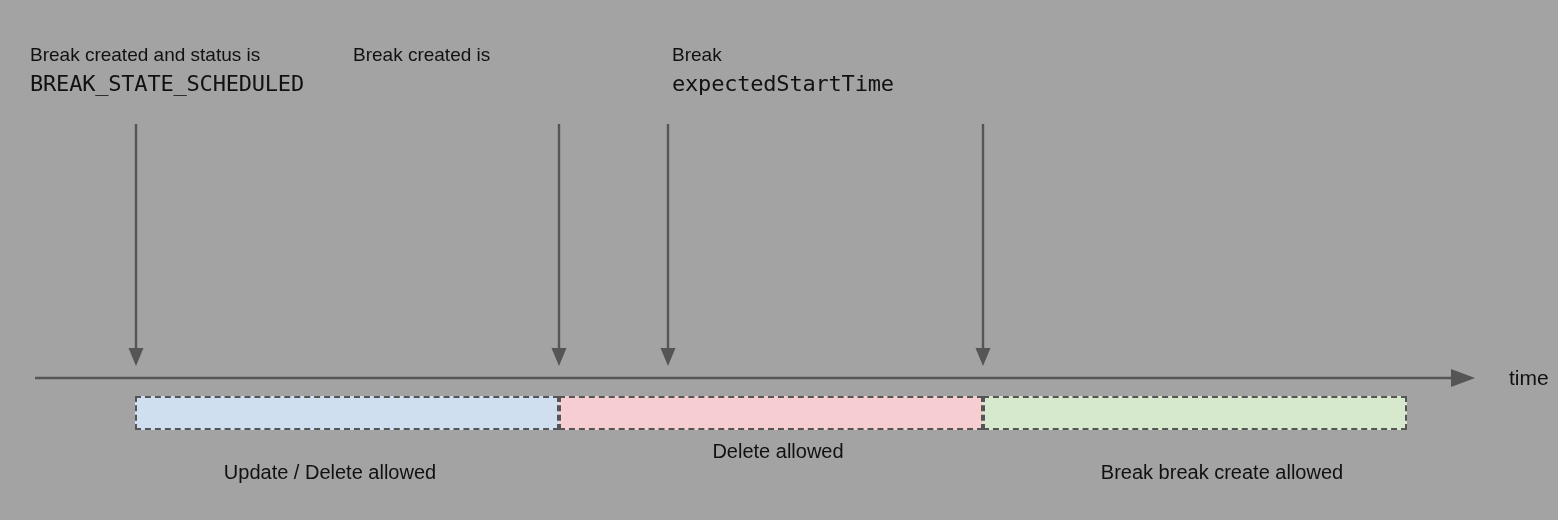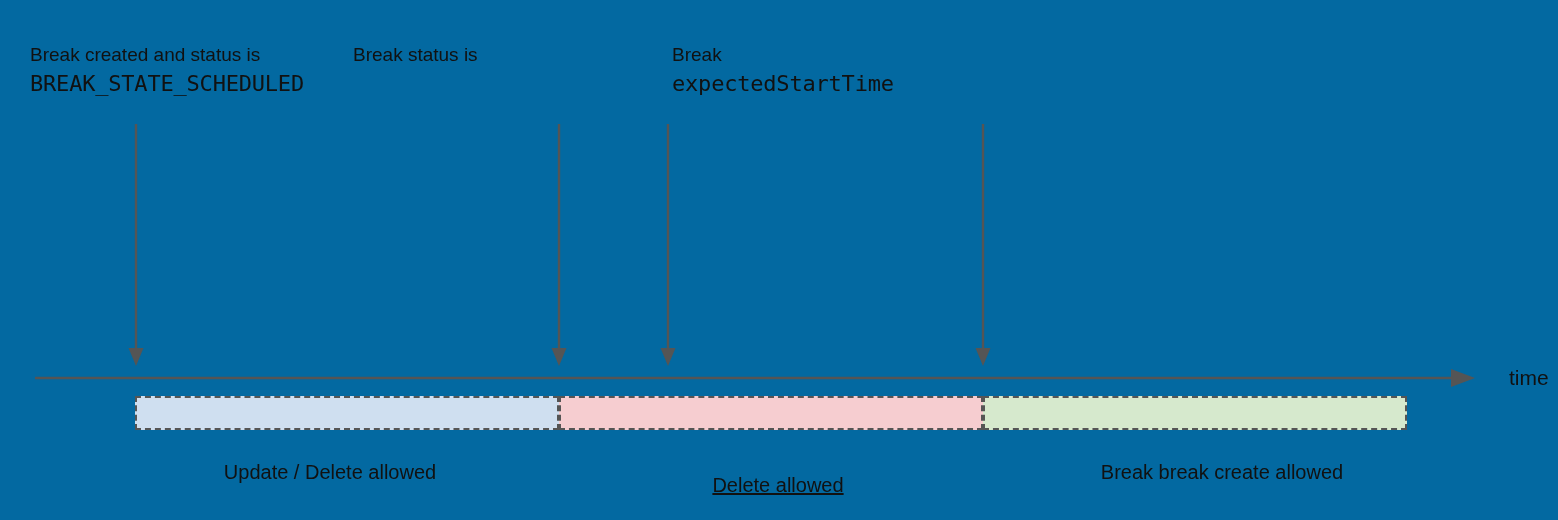--- a/index.html
+++ b/index.html
@@ -9,21 +9,21 @@
   }
   body {
     font-family: "Liberation Sans", sans-serif;
     color: #1a1a1a;
   }
   #canvas {
     position: relative;
     width: 1558px;
     height: 520px;
     overflow: hidden;
-    background: #0369a1;
+    background: #a3a3a3;
   }
 
   
   .annotation {
     position: absolute;
     font-size: 19px;
     line-height: 29px;
     color: #111111;
     white-space: nowrap;
   }
@@ -83,21 +83,21 @@
 <body>
 
 <div id="canvas">
 
   <div class="annotation" style="left:30px; top:40px;">
     <span class="sans">Break created and status is</span>
     <span class="mono">BREAK_STATE_SCHEDULED</span>
   </div>
 
   <div class="annotation" style="left:353px; top:40px;">
-    <span class="sans">Break status is</span>
+    <span class="sans">Break created is</span>
   </div>
 
   <div class="annotation" style="left:672px; top:40px;">
     <span class="sans">Break</span>
     <span class="mono">expectedStartTime</span>
   </div>
 
 
   <div class="vpointer" style="left:127px; top:124px; height:242px;">
     <svg width="18" height="242" viewBox="0 0 18 242">
@@ -133,16 +133,16 @@
       <polygon points="1440,10 1416,19 1416,1" fill="#555555"></polygon>
     </svg>
   </div>
   <div class="axis-label" style="left:1486px; top:366px;">time</div>
 
   <div class="bar" style="left:135px; width:424px; background:#cfdff0;"></div>
   <div class="bar" style="left:559px; width:424px; background:#f6cdd0;"></div>
   <div class="bar" style="left:983px; width:424px; background:#d6e9cd;"></div>
 
   <div class="caption" style="left:330px; top:461px;">Update / Delete allowed</div>
-  <div class="caption" style="left:778px; top:474px;text-decoration:underline;">Delete allowed</div>
+  <div class="caption" style="left:778px; top:440px;">Delete allowed</div>
   <div class="caption" style="left:1222px; top:461px;">Break break create allowed</div>
 
 </div>
 
 </body></html>

